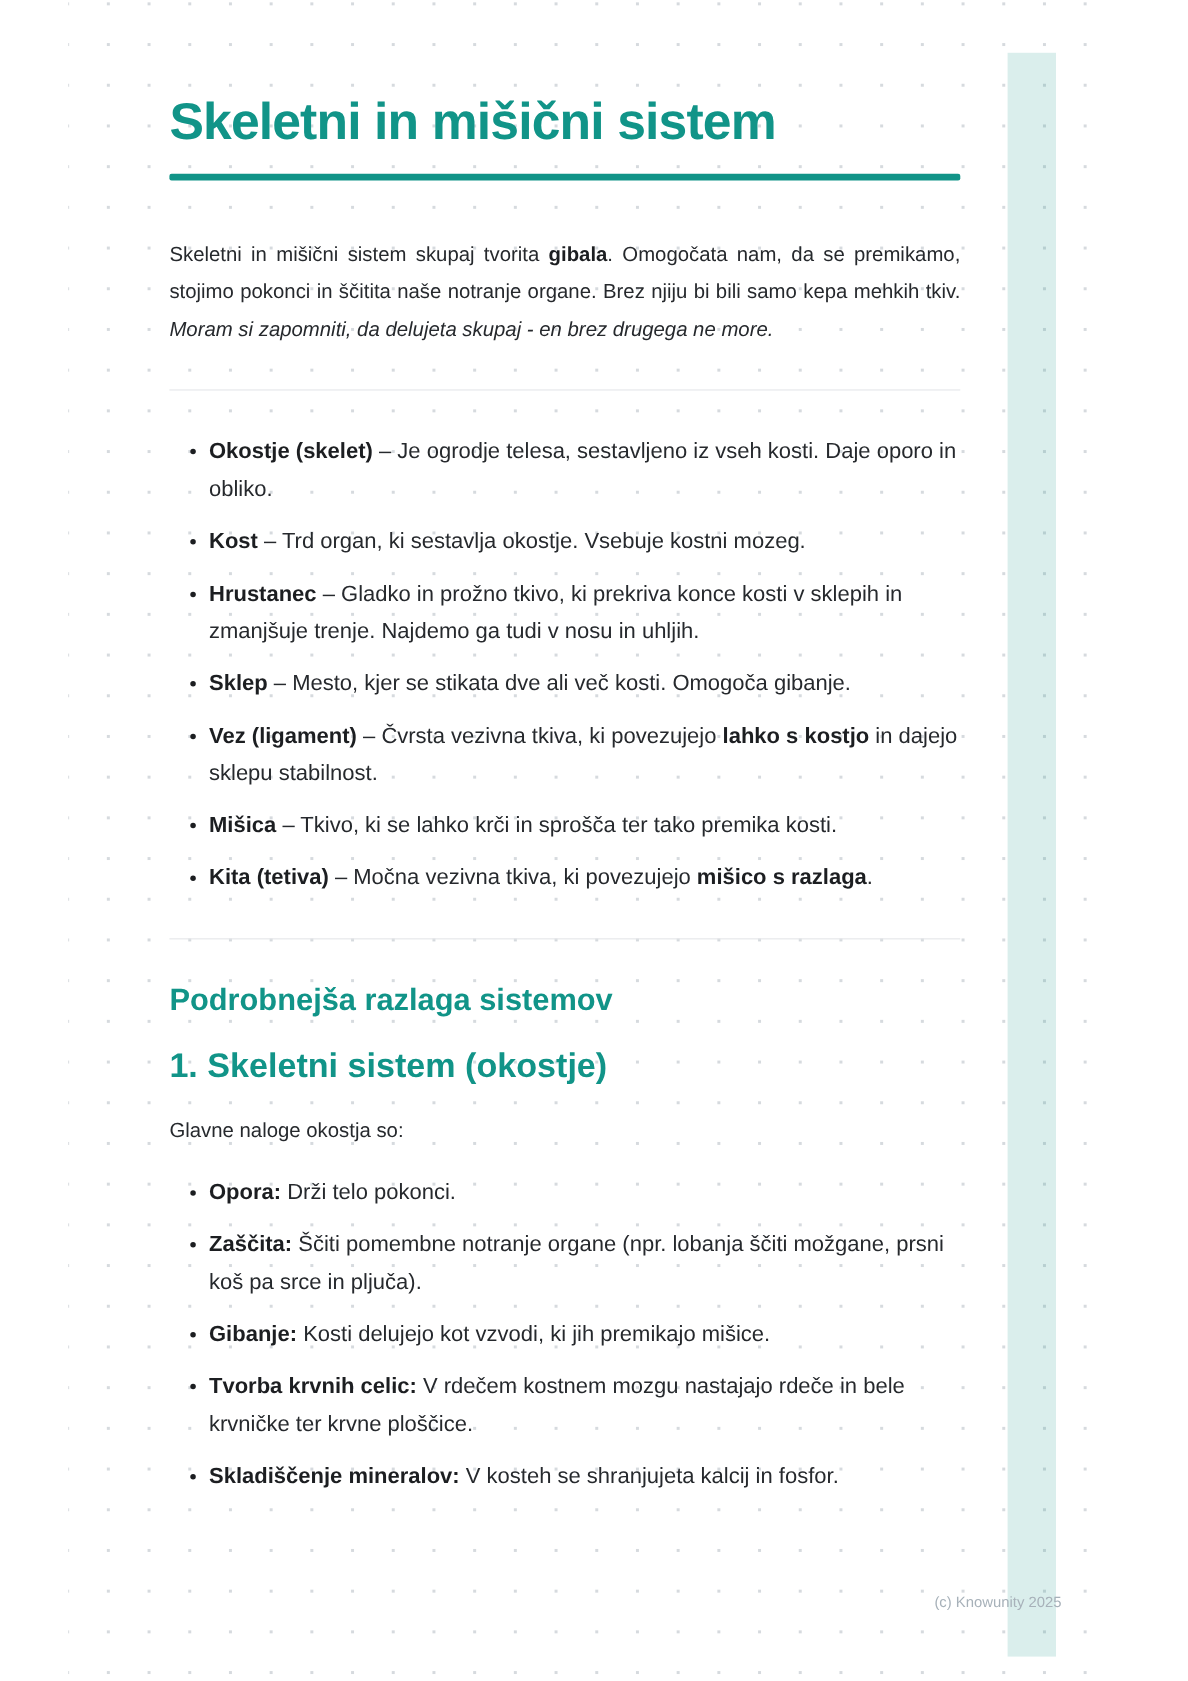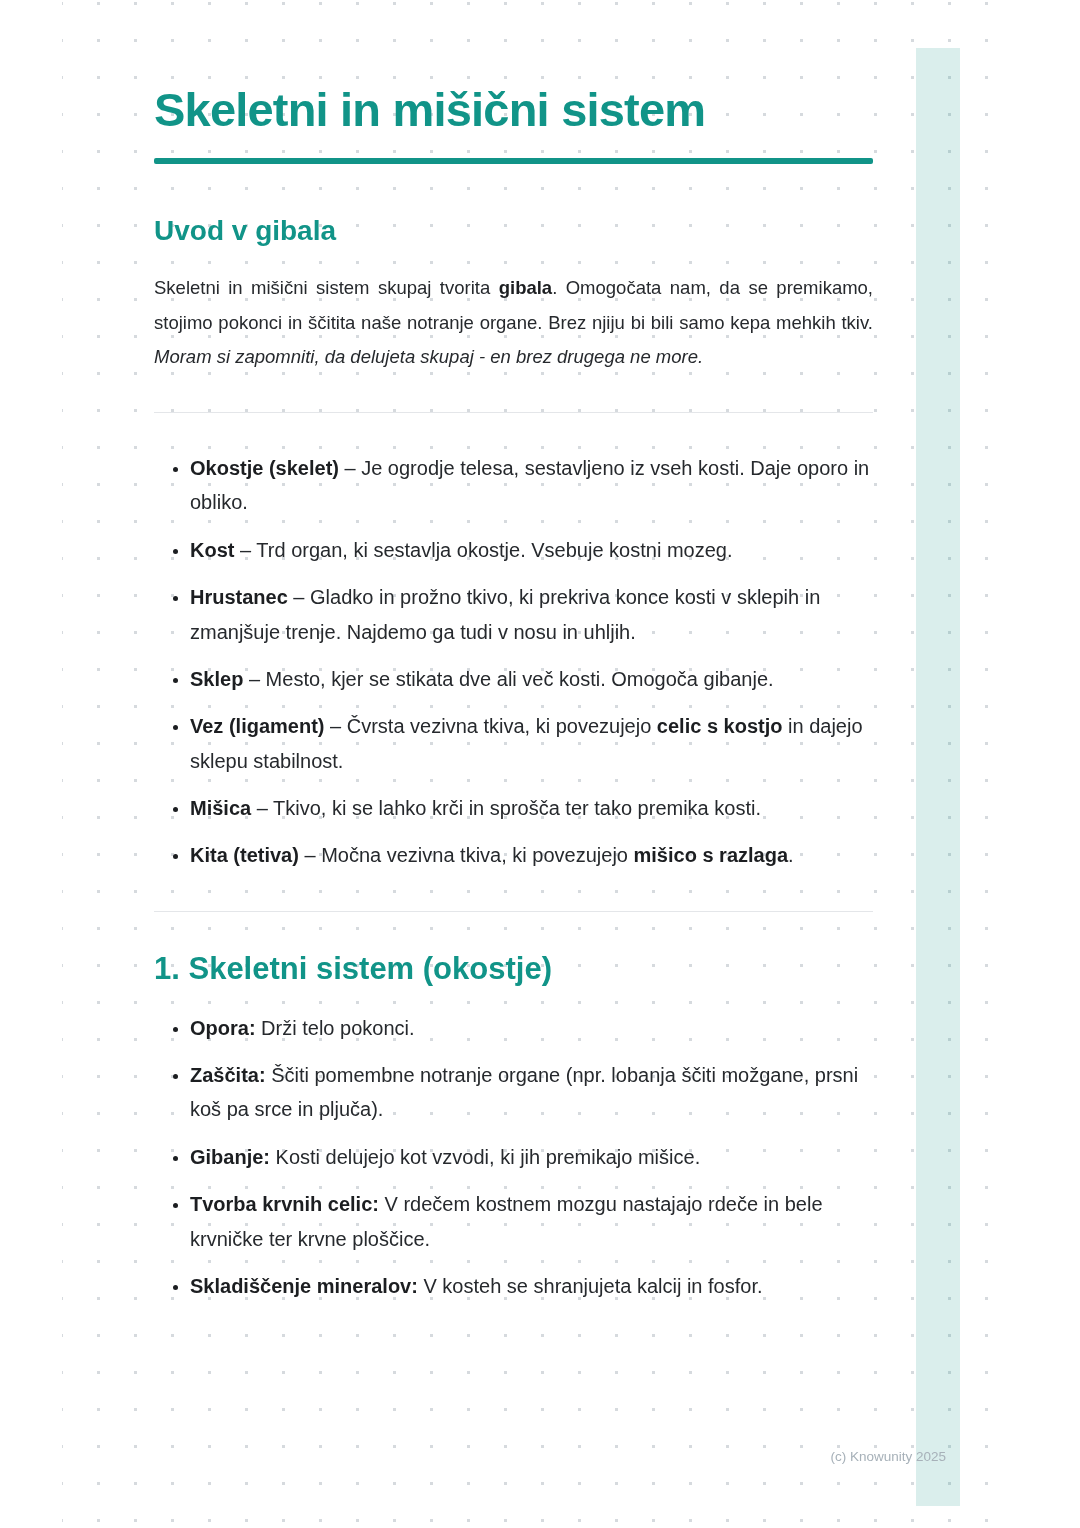--- a/index.html
+++ b/index.html
@@ -94,63 +94,64 @@
     color:#26292d;
     margin-bottom:13px;
   }
   ul.term-list li::marker { color:#1c1e21; font-size:17px; }
 
   .b { font-weight:700; color:#1c1e21; }
   .i { font-style:italic; }
 
   .watermark {
     position:absolute;
-    right:72px;
+    right:53px;
     bottom:64px;
     z-index:3;
     font-size:13.5px;
     color:#a7b1b9;
   }
 </style>
 </head>
 <body>
 
 <div class="page">
 
   <div class="side-strip"></div>
 
   <div class="content">
 
     <h1 class="doc-title">Skeletni in mišični sistem</h1>
     <div class="title-rule"></div>
 
     <section>
-      <h2 class="section-heading">Uvod v gibala</h2>
       <p class="body-text justified"><span>Skeletni in mišični sistem skupaj tvorita </span><span class="b">gibala</span><span>. Omogočata nam, da se premikamo, stojimo pokonci in ščitita naše notranje organe. Brez njiju bi bili samo kepa mehkih tkiv. </span><span class="i">Moram si zapomniti, da delujeta skupaj - en brez drugega ne more.</span></p>
     </section>
 
     <div class="divider"></div>
 
     <section>
       <ul class="term-list">
         <li><span class="b">Okostje (skelet)</span><span> – Je ogrodje telesa, sestavljeno iz vseh kosti. Daje oporo in obliko.</span></li>
         <li><span class="b">Kost</span><span> – Trd organ, ki sestavlja okostje. Vsebuje kostni mozeg.</span></li>
         <li><span class="b">Hrustanec</span><span> – Gladko in prožno tkivo, ki prekriva konce kosti v sklepih in zmanjšuje trenje. Najdemo ga tudi v nosu in uhljih.</span></li>
         <li><span class="b">Sklep</span><span> – Mesto, kjer se stikata dve ali več kosti. Omogoča gibanje.</span></li>
-        <li><span class="b">Vez (ligament)</span><span> – Čvrsta vezivna tkiva, ki povezujejo </span><span class="b">celic s kostjo</span><span> in dajejo sklepu stabilnost.</span></li>
+        <li><span class="b">Vez (ligament)</span><span> – Čvrsta vezivna tkiva, ki povezujejo </span><span class="b">lahko s kostjo</span><span> in dajejo sklepu stabilnost.</span></li>
         <li><span class="b">Mišica</span><span> – Tkivo, ki se lahko krči in sprošča ter tako premika kosti.</span></li>
         <li><span class="b">Kita (tetiva)</span><span> – Močna vezivna tkiva, ki povezujejo </span><span class="b">mišico s razlaga</span><span>.</span></li>
       </ul>
     </section>
 
     <div class="divider"></div>
 
     <section>
+      <h2 class="section-heading">Podrobnejša razlaga sistemov</h2>
 
       <h3 class="subsection-heading">1. Skeletni sistem (okostje)</h3>
+      <p class="body-text lead">Glavne naloge okostja so:</p>
 
       <ul class="term-list">
         <li><span class="b">Opora:</span><span> Drži telo pokonci.</span></li>
         <li><span class="b">Zaščita:</span><span> Ščiti pomembne notranje organe (npr. lobanja ščiti možgane, prsni koš pa srce in pljuča).</span></li>
         <li><span class="b">Gibanje:</span><span> Kosti delujejo kot vzvodi, ki jih premikajo mišice.</span></li>
         <li><span class="b">Tvorba krvnih celic:</span><span> V rdečem kostnem mozgu nastajajo rdeče in bele krvničke ter krvne ploščice.</span></li>
         <li><span class="b">Skladiščenje mineralov:</span><span> V kosteh se shranjujeta kalcij in fosfor.</span></li>
       </ul>
     </section>
 

